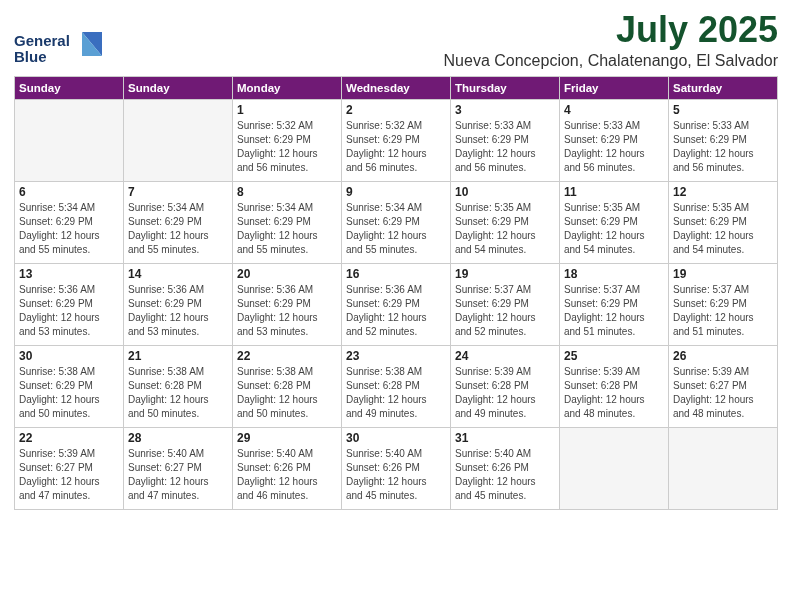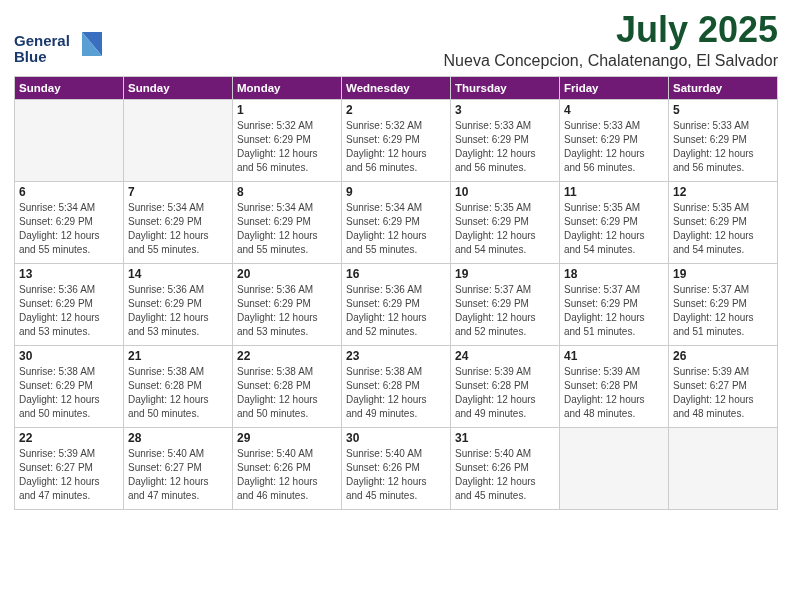--- a/index.html
+++ b/index.html
@@ -219,21 +219,21 @@
           </td>
           <td>
             <span class="day-number">23</span>
             <div class="day-info">Sunrise: 5:38 AM<br>Sunset: 6:28 PM<br>Daylight: 12 hours and 49 minutes.</div>
           </td>
           <td>
             <span class="day-number">24</span>
             <div class="day-info">Sunrise: 5:39 AM<br>Sunset: 6:28 PM<br>Daylight: 12 hours and 49 minutes.</div>
           </td>
           <td>
-            <span class="day-number">41</span>
+            <span class="day-number">25</span>
             <div class="day-info">Sunrise: 5:39 AM<br>Sunset: 6:28 PM<br>Daylight: 12 hours and 48 minutes.</div>
           </td>
           <td>
             <span class="day-number">26</span>
             <div class="day-info">Sunrise: 5:39 AM<br>Sunset: 6:27 PM<br>Daylight: 12 hours and 48 minutes.</div>
           </td>
         </tr>
         <tr>
           <td>
             <span class="day-number">22</span>

